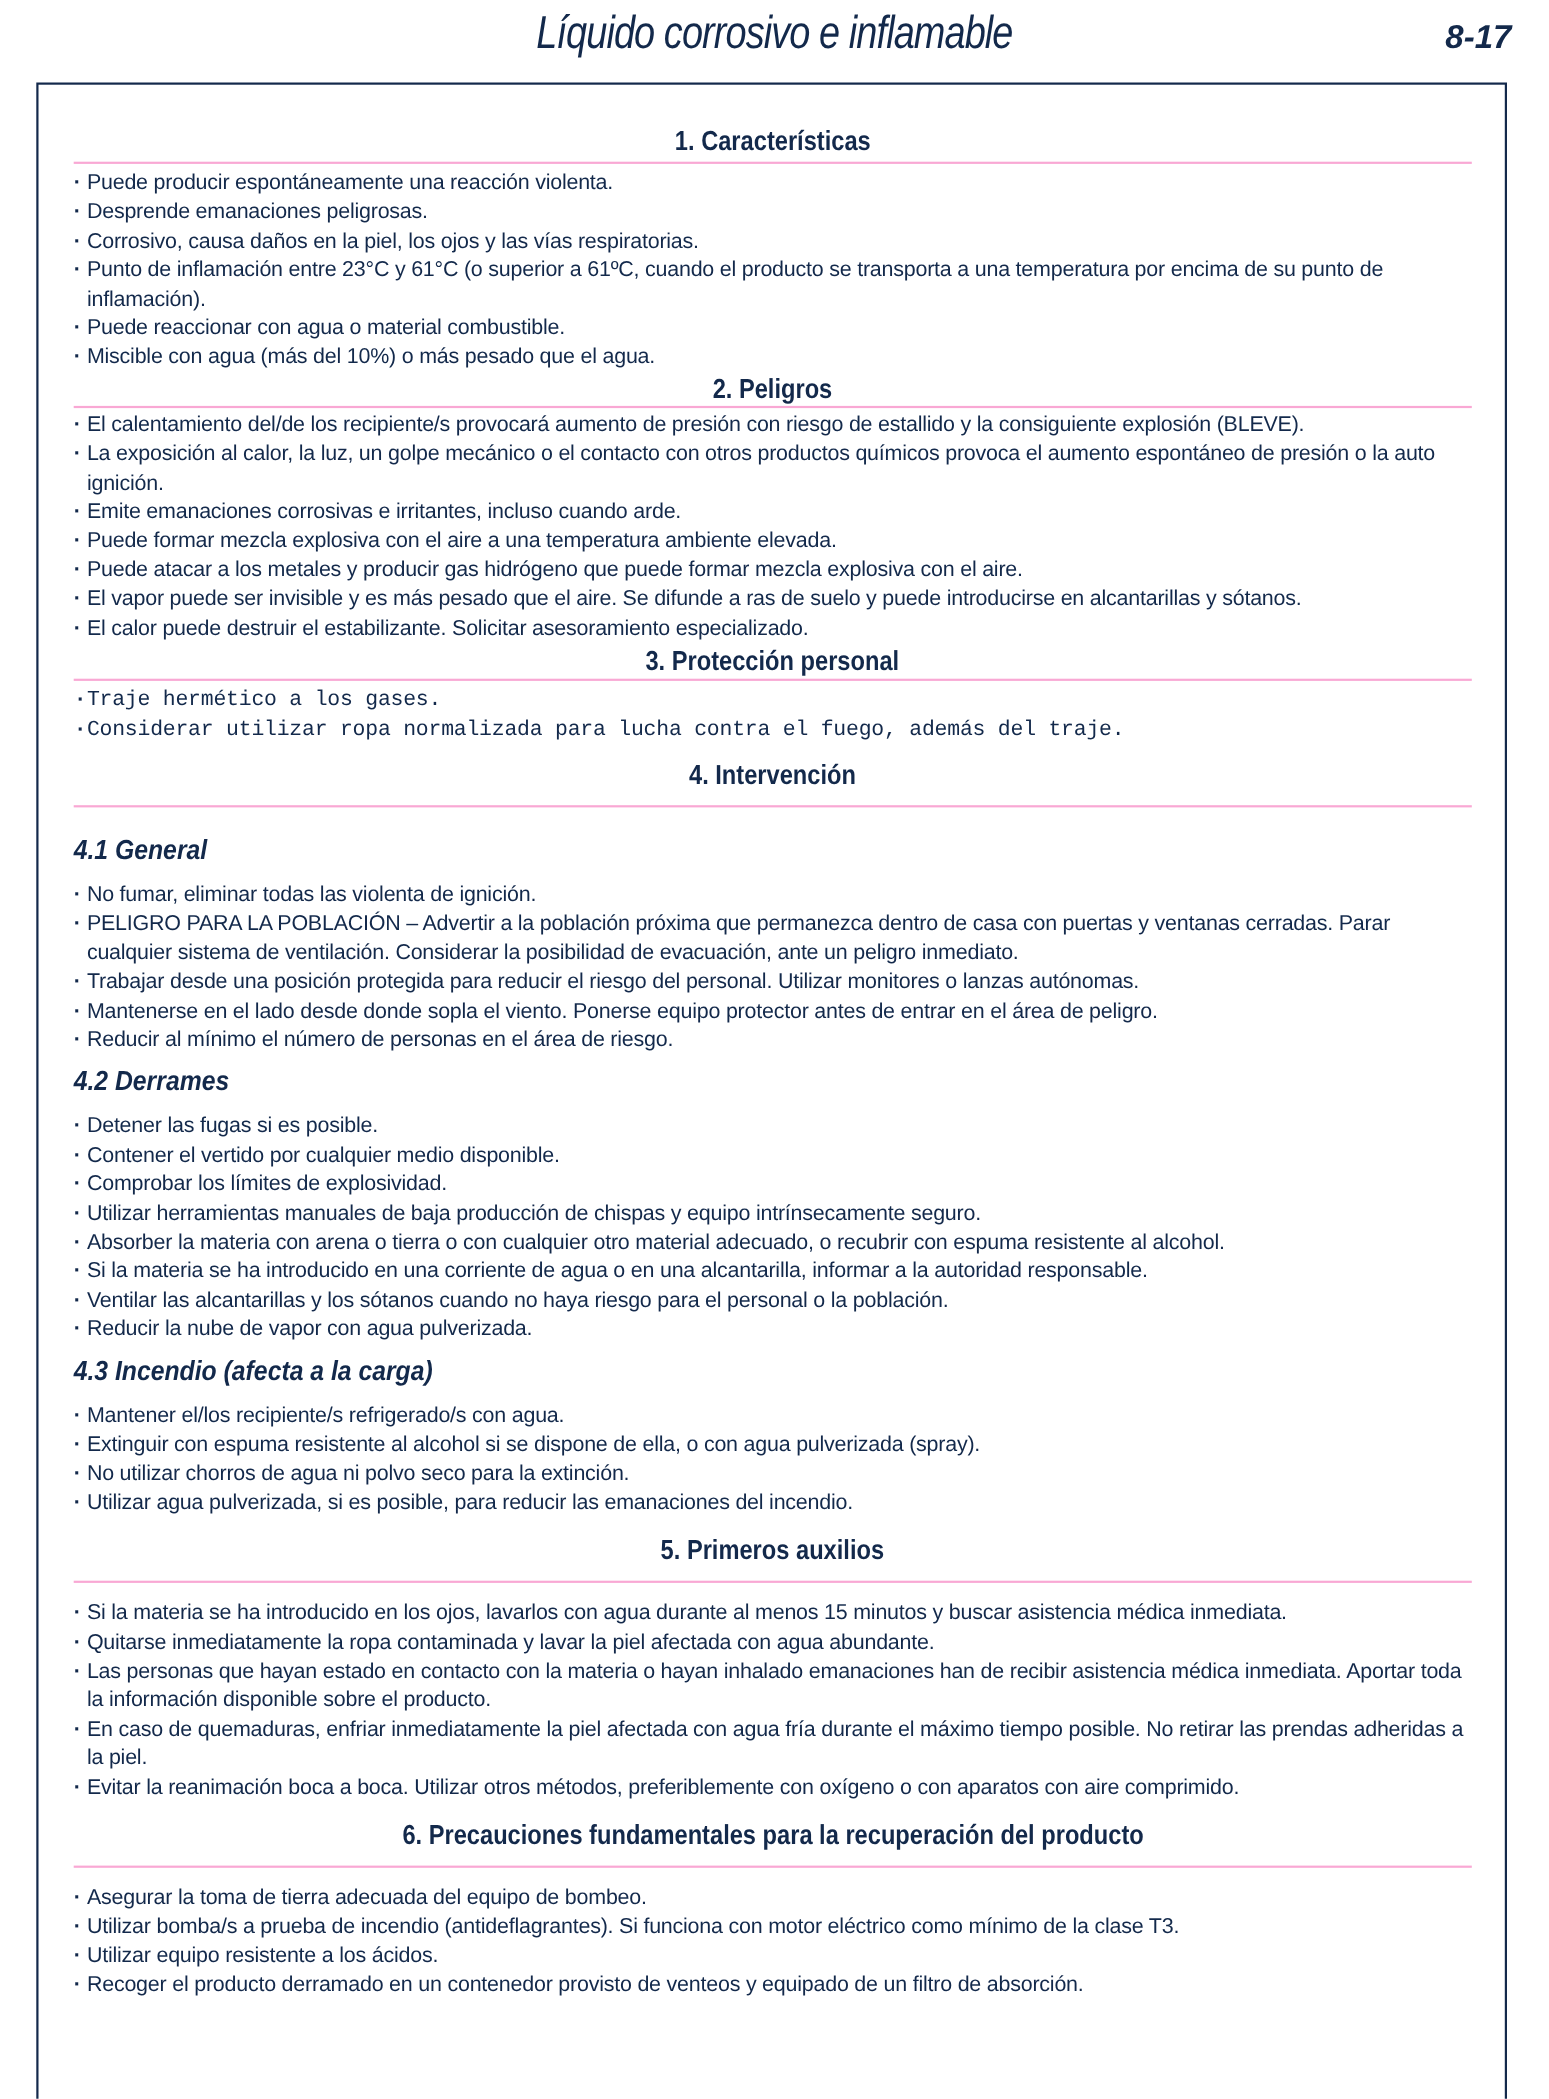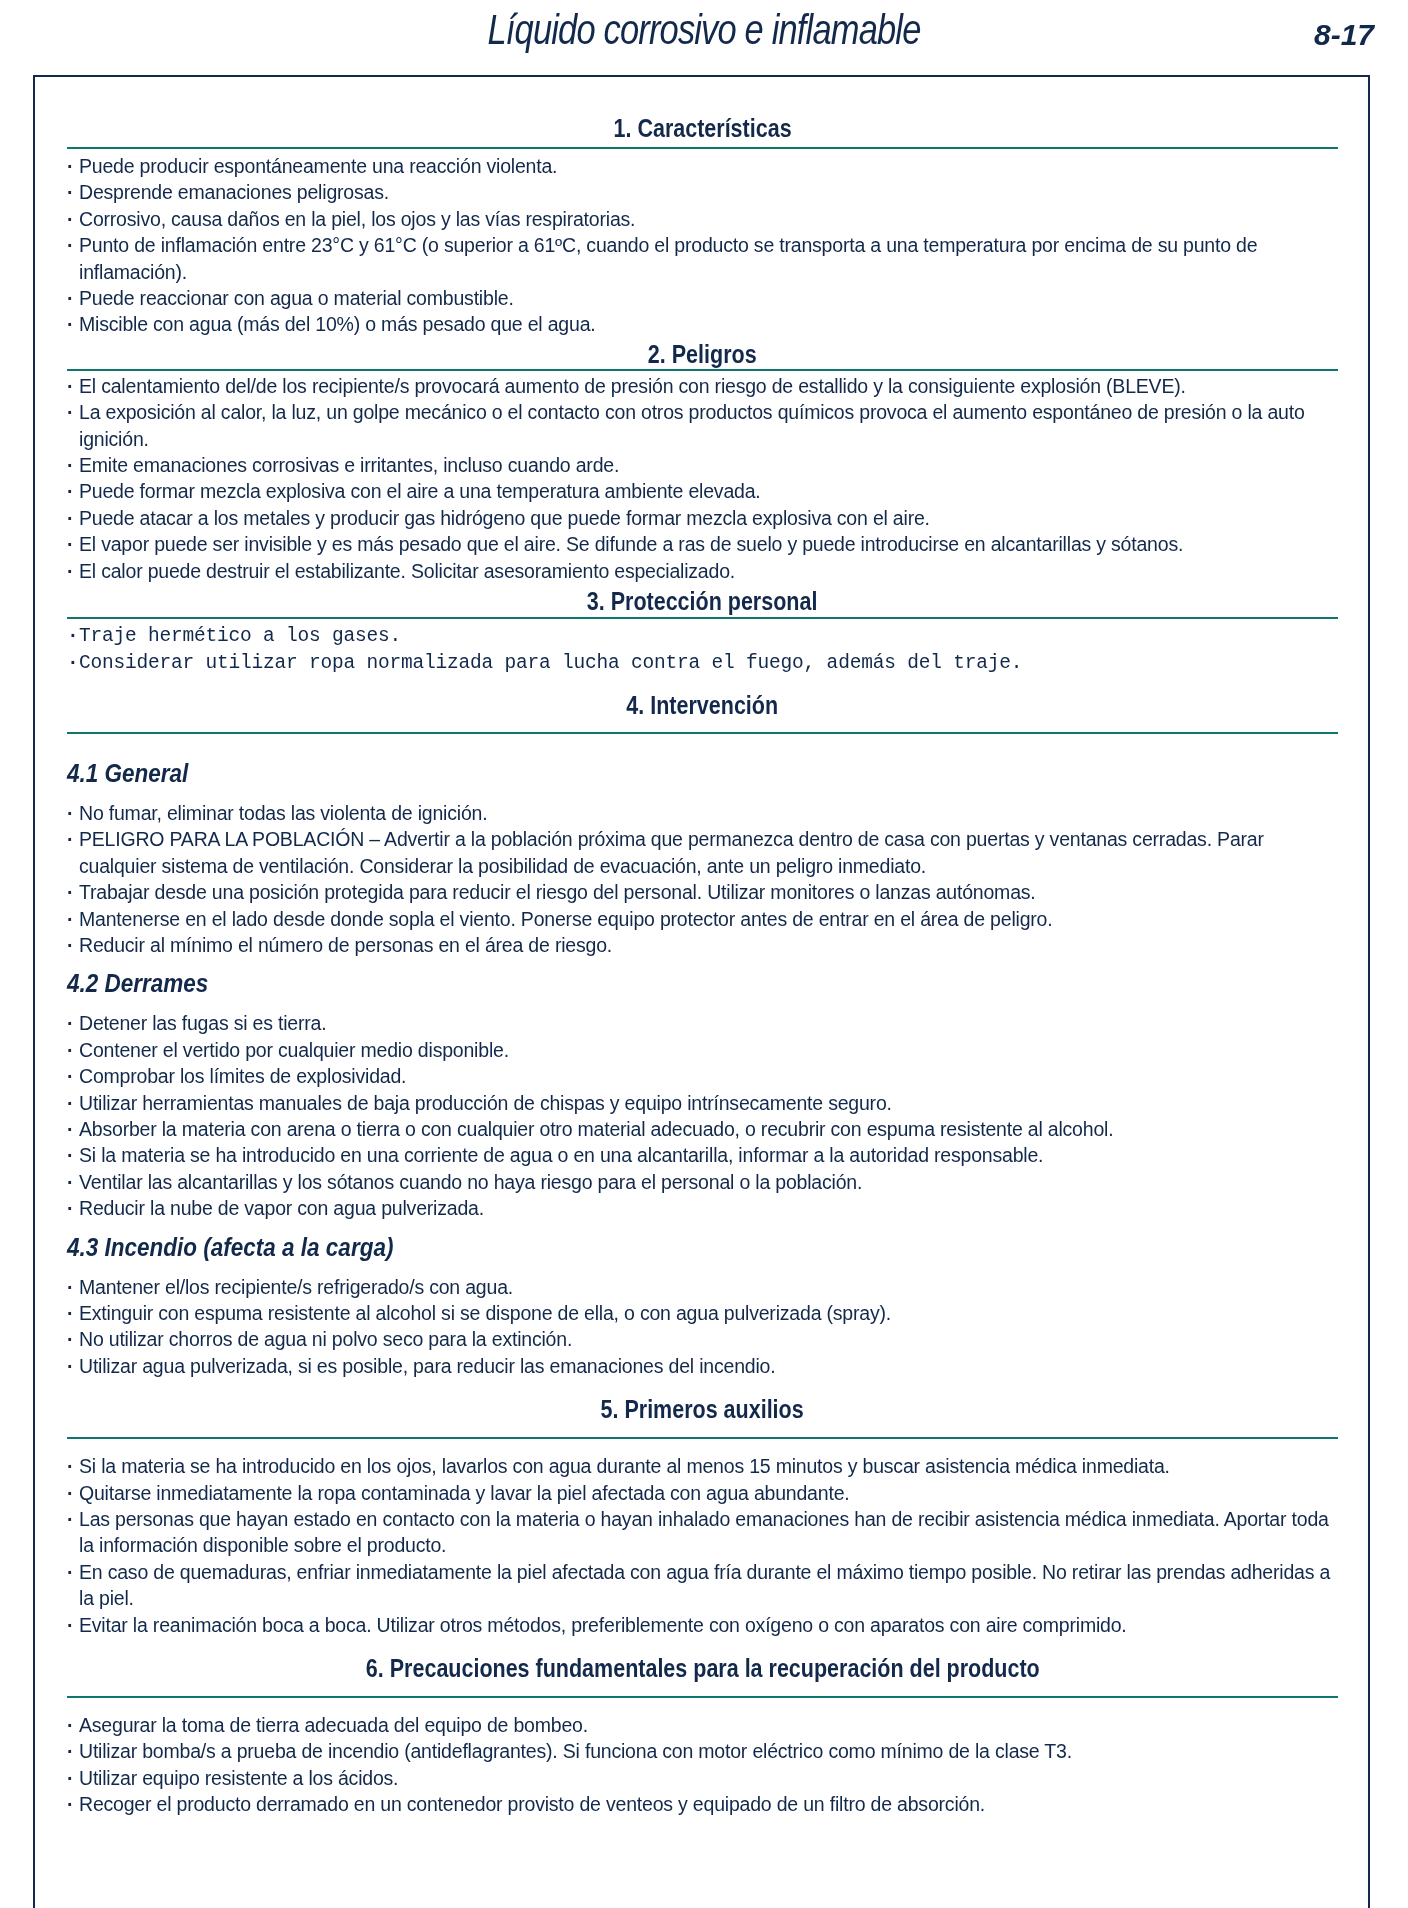--- a/index.html
+++ b/index.html
@@ -27,21 +27,21 @@
     border: 2px solid #13294b; box-sizing: border-box;
   }
   .content {
     position: absolute; left: 67px; top: 75px; width: 1271px;
   }
   .sec-head {
     text-align: center;
     font-family: "Liberation Sans", sans-serif;
     font-weight: bold; font-size: 25px;
     color: #13294b;
-    border-bottom: 2px solid #0f766e;
+    border-bottom: 2px solid #f9a8d4;
     box-sizing: border-box;
   }
   .sec-head span { display: inline-block; transform: scaleX(0.86); }
   .sub-head {
     font-family: "Liberation Sans", sans-serif;
     font-style: italic; font-weight: bold; font-size: 25px;
     text-decoration: underline; text-underline-offset: 5px; text-decoration-thickness: 2px;
     color: #13294b;
     height: 42px; line-height: 42px;
   }
@@ -102,21 +102,21 @@
   <ul class="items" style="margin-top:6px;">
       <li>No fumar, eliminar todas las violenta de ignición.</li>
       <li>PELIGRO PARA LA POBLACIÓN – Advertir a la población próxima que permanezca dentro de casa con puertas y ventanas cerradas. Parar cualquier sistema de ventilación. Considerar la posibilidad de evacuación, ante un peligro inmediato.</li>
       <li>Trabajar desde una posición protegida para reducir el riesgo del personal. Utilizar monitores o lanzas autónomas.</li>
       <li>Mantenerse en el lado desde donde sopla el viento. Ponerse equipo protector antes de entrar en el área de peligro.</li>
       <li>Reducir al mínimo el número de personas en el área de riesgo.</li>
     </ul>
 
   <div class="sub-head" style="margin-top:4px;"><span>4.2 Derrames</span></div>
   <ul class="items" style="margin-top:6px;">
-      <li>Detener las fugas si es tierra.</li>
+      <li>Detener las fugas si es posible.</li>
       <li>Contener el vertido por cualquier medio disponible.</li>
       <li>Comprobar los límites de explosividad.</li>
       <li>Utilizar herramientas manuales de baja producción de chispas y equipo intrínsecamente seguro.</li>
       <li>Absorber la materia con arena o tierra o con cualquier otro material adecuado, o recubrir con espuma resistente al alcohol.</li>
       <li>Si la materia se ha introducido en una corriente de agua o en una alcantarilla, informar a la autoridad responsable.</li>
       <li>Ventilar las alcantarillas y los sótanos cuando no haya riesgo para el personal o la población.</li>
       <li>Reducir la nube de vapor con agua pulverizada.</li>
     </ul>
 
   <div class="sub-head" style="margin-top:4px;"><span>4.3 Incendio (afecta a la carga)</span></div>

